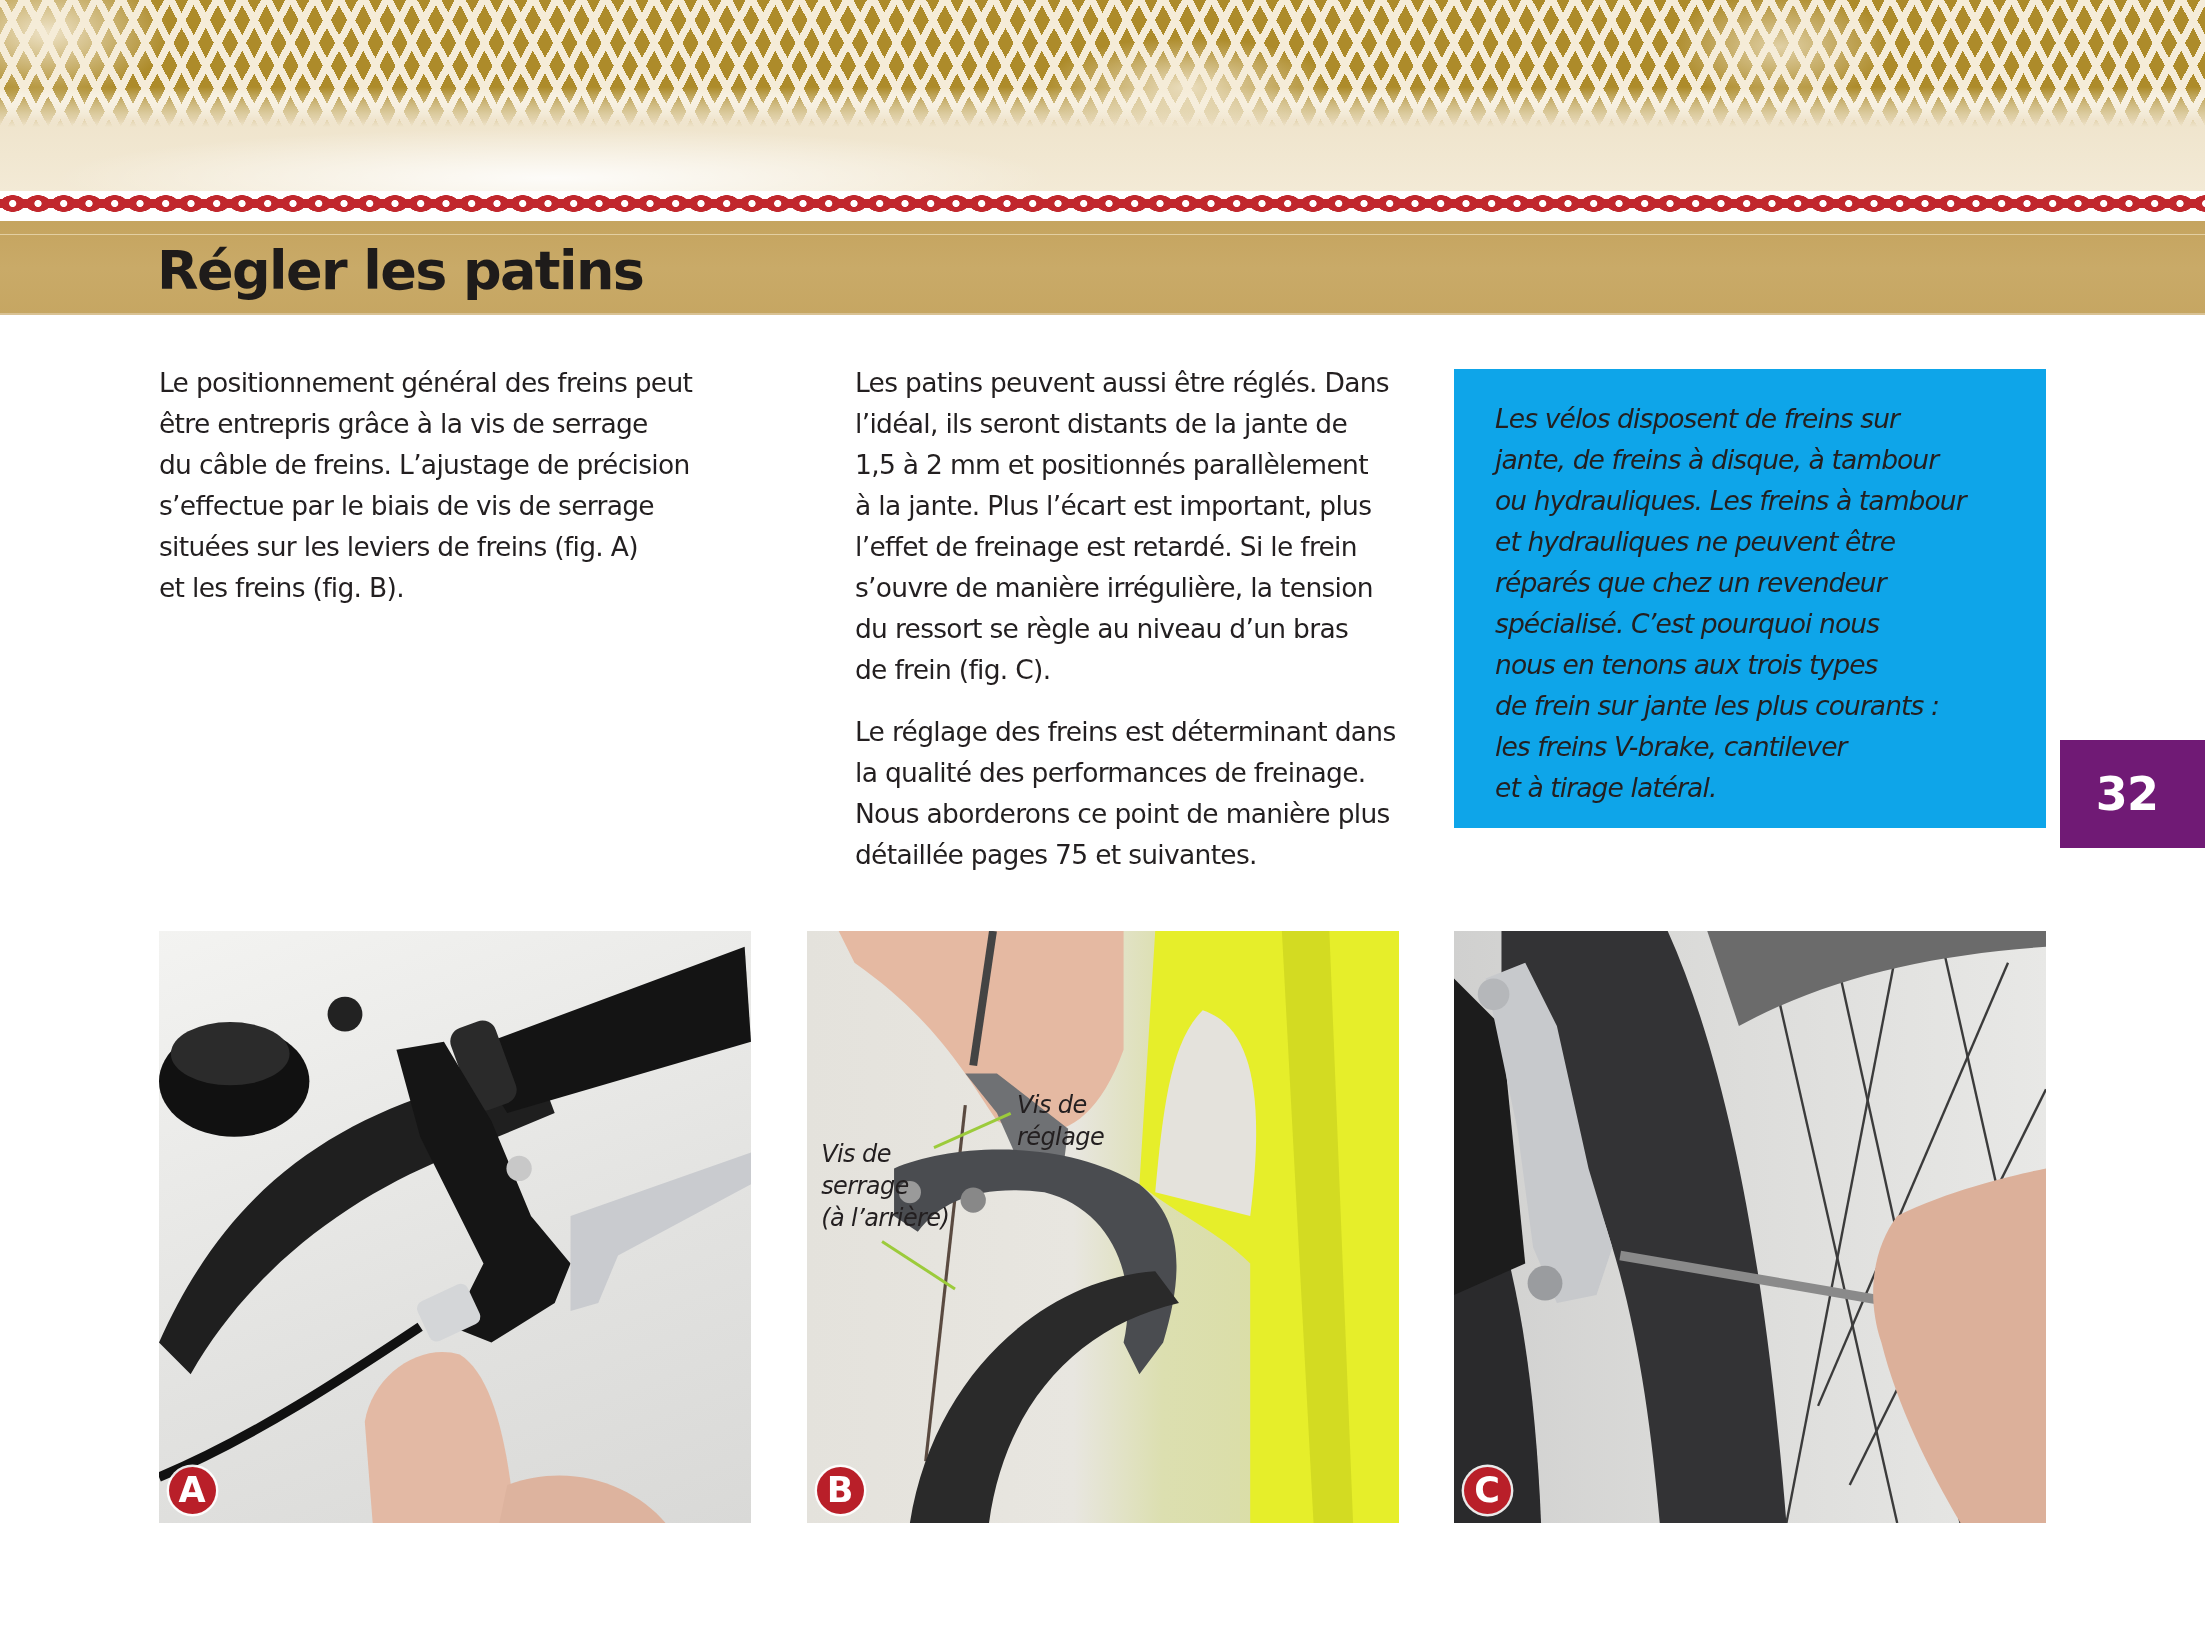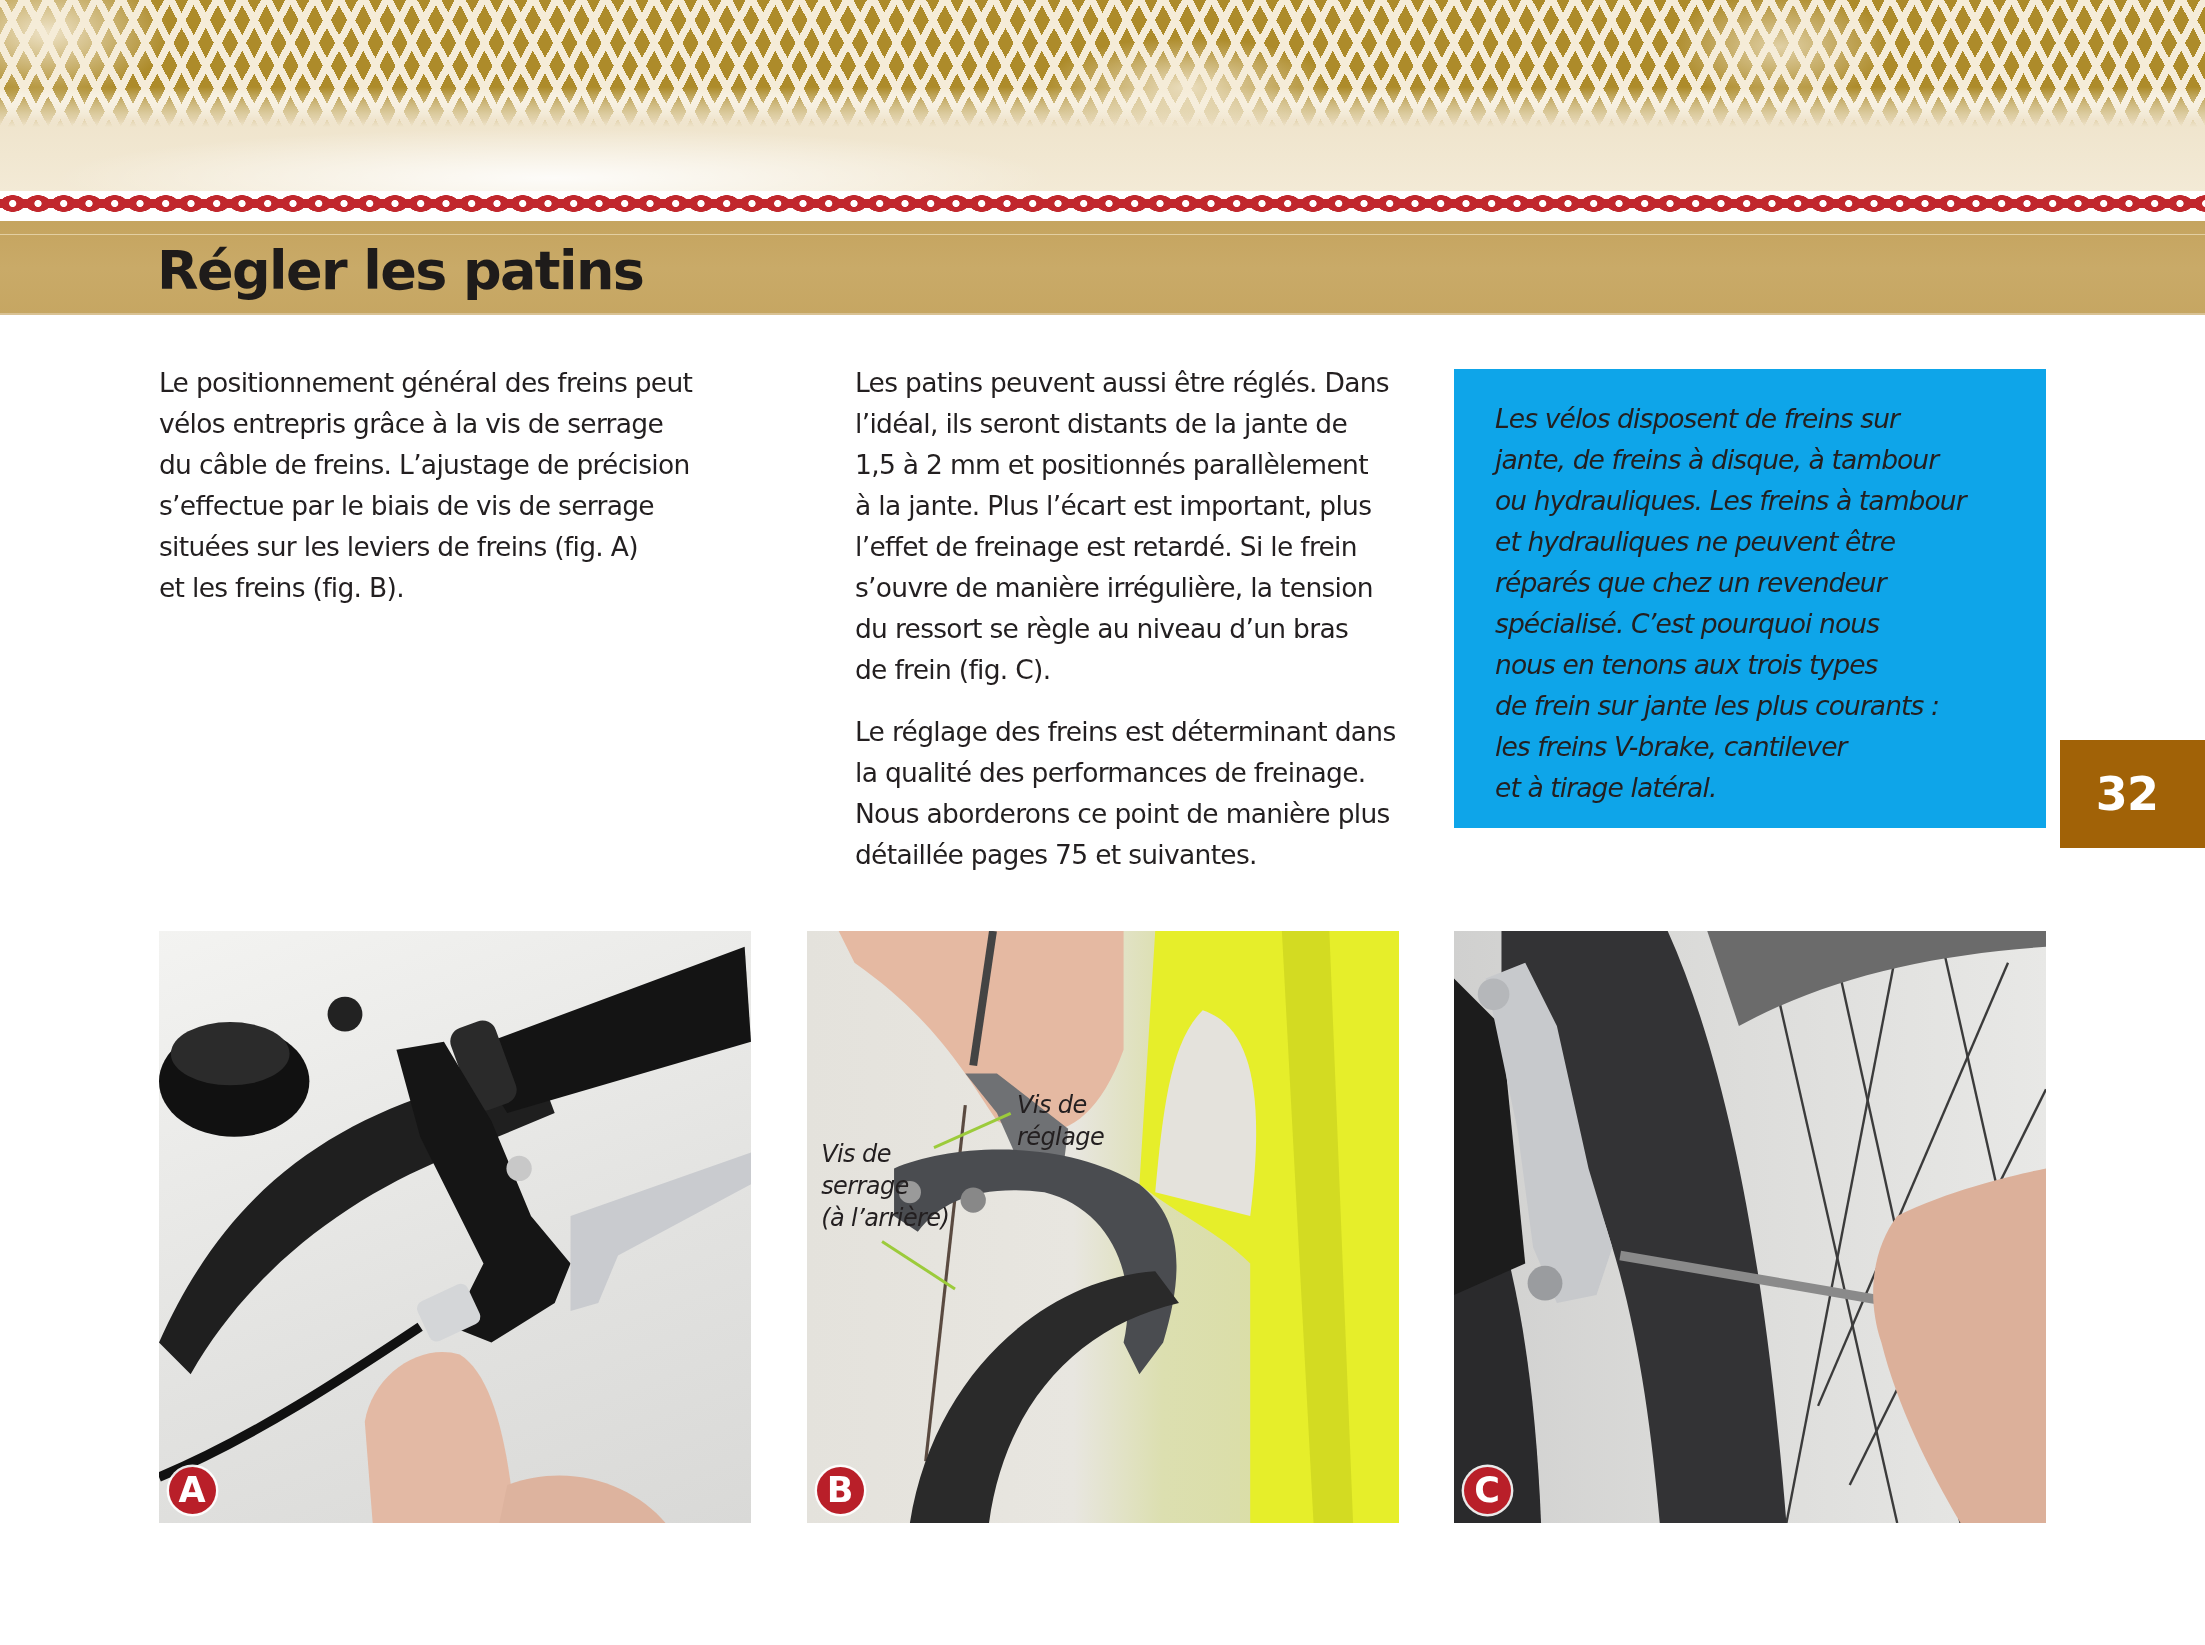--- a/index.html
+++ b/index.html
@@ -75,21 +75,21 @@
     background: #0ea5e9;
   }
   .sidebar-text {
     position: absolute; left: 41px; top: 28.5px; width: 538px;
     font-family: "DejaVu Sans", sans-serif; font-style: italic;
     font-size: 26.5px; line-height: 41px; color: #231f20;
     letter-spacing: -0.9px; white-space: pre-line; margin: 0;
   }
   .page-tab {
     position: absolute; left: 2060px; top: 740px; width: 145px; height: 108px;
-    background: #a16207;
+    background: #701a75;
     display: flex; align-items: center; justify-content: center;
   }
   .page-number {
     color: #ffffff; font-family: "DejaVu Sans", sans-serif; font-weight: bold;
     font-size: 46px; letter-spacing: -0.8px; margin-left: -11px;
   }
   .photo {
     position: absolute; top: 931px; width: 592px; height: 592px; overflow: hidden;
     background: #e6e6e4;
   }
@@ -120,21 +120,21 @@
   <div class="lattice"></div>
   <div class="lattice-fade"></div>
 </div>
 <div class="chain"></div>
 
 <div class="title-band"></div>
 <h1 class="page-title">Régler les patins</h1>
 
 <div class="col col-1">
   <p>Le positionnement général des freins peut
-vélos entrepris grâce à la vis de serrage
+être entrepris grâce à la vis de serrage
 du câble de freins. L’ajustage de précision
 s’effectue par le biais de vis de serrage
 situées sur les leviers de freins (fig. A)
 et les freins (fig. B).</p>
 </div>
 
 <div class="col col-2">
   <p>Les patins peuvent aussi être réglés. Dans
 l’idéal, ils seront distants de la jante de
 1,5 à 2 mm et positionnés parallèlement

